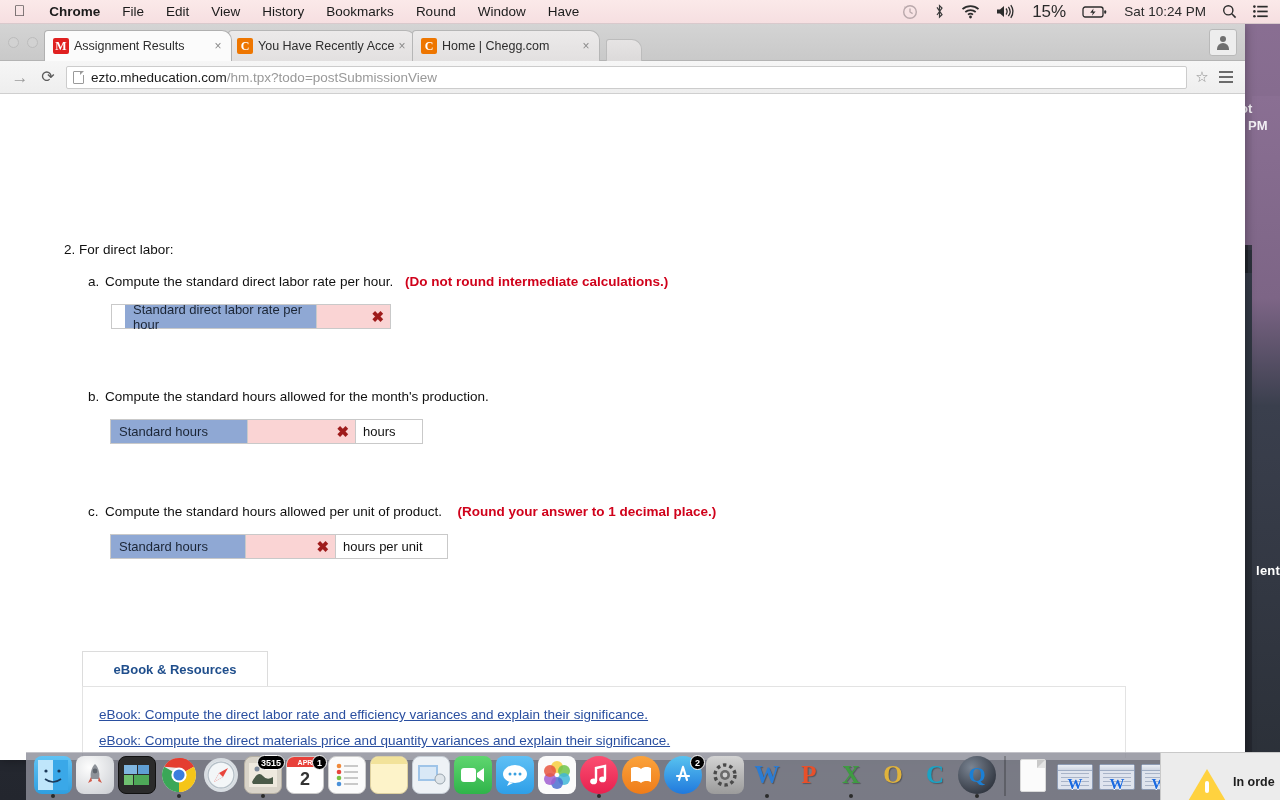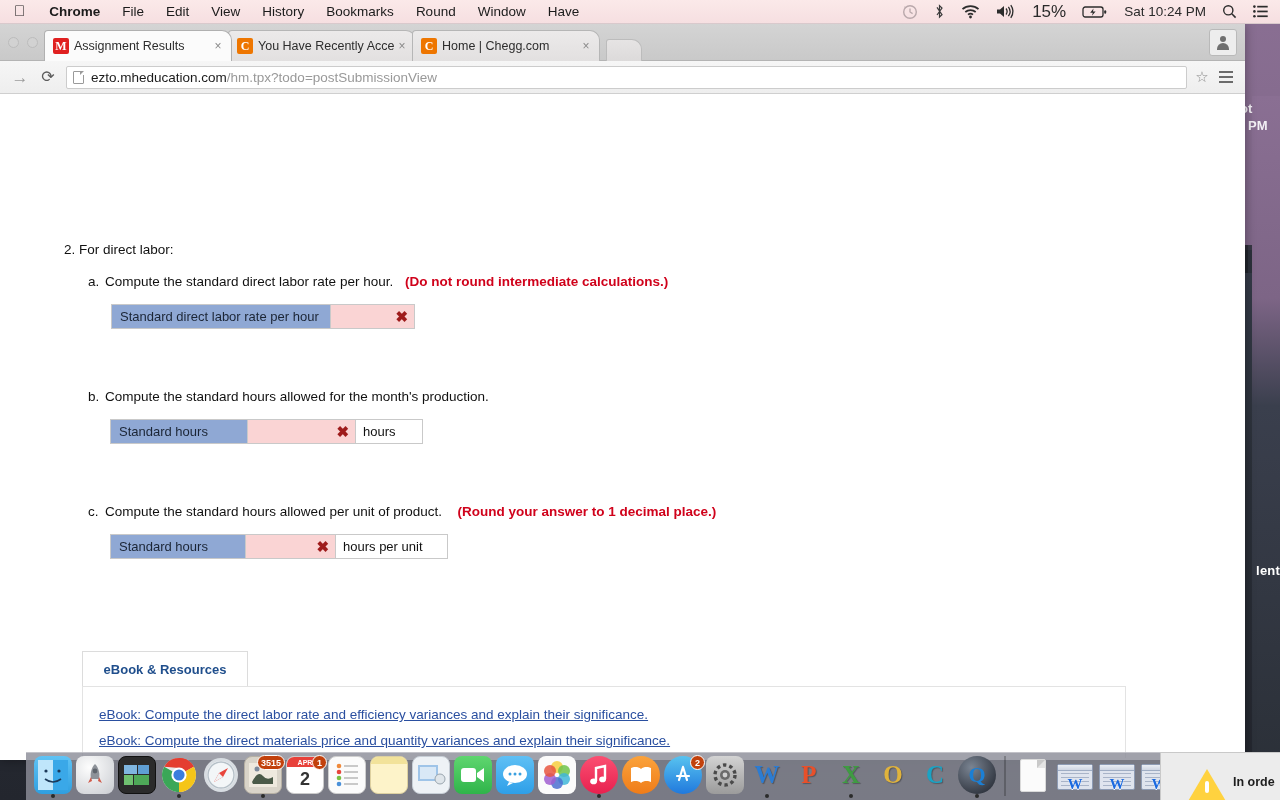--- a/index.html
+++ b/index.html
@@ -204,21 +204,21 @@
     color: #9e1b1b; font-weight: bold; font-size: 15px;
     font-family: "Liberation Sans", sans-serif;
   }
   .ans-unit {
     background: #fff; display: flex; align-items: center; padding: 0 7px;
     font-size: 13px; color: #111; border-left: 1px solid #c9c9c9;
   }
 
   
   #ebook-tab {
-    position: absolute; left: 82px; top: 557px; width: 166px; height: 36px;
+    position: absolute; left: 82px; top: 557px; width: 186px; height: 36px;
     background: #fff; border: 1px solid #dcdcdc; border-bottom: none;
     display: flex; align-items: center; justify-content: center;
     font-size: 13px; font-weight: bold; color: #1f4e8c;
   }
   #ebook-body {
     position: absolute; left: 82px; top: 592px; width: 1044px; height: 83px;
     background: #fff; border: 1px solid #e3e3e3;
   }
   .ebook-link {
     position: absolute; left: 16px; font-size: 13.5px; color: #2a4fa0;
@@ -267,21 +267,21 @@
     content: ""; position: absolute; left: 50%; bottom: 0px;
     width: 4px; height: 4px; margin-left: -2px; border-radius: 50%;
     background: #2b2b2b;
   }
   .dock-sep {
     width: 2px; height: 40px; margin: 0 6px; flex: 0 0 2px;
     background: rgba(0,0,0,.22);
   }
   .badge {
     position: absolute; top: -1px; right: -2px; min-width: 15px; height: 15px;
-    border-radius: 8px; background: #c2410c; color: #fff;
+    border-radius: 8px; background: #000000; color: #fff;
     font-size: 9px; font-weight: bold; display: flex; align-items: center;
     justify-content: center; padding: 0 3px; border: 1px solid #fff; z-index: 4;
   }
   .doc-icon {
     width: 26px; height: 33px; background: #fbfbfb; border-radius: 2px;
     border: 1px solid #dadada; position: relative;
   }
   .doc-icon::after {
     content: ""; position: absolute; right: 0; top: 0;
     border-width: 0 0 8px 8px; border-style: solid;
@@ -434,21 +434,21 @@
       </div>
   </div>
 
   <div id="page">
 
     <div class="q-num">2. For direct labor:</div>
 
     <div class="part" style="left:88px; top:180px;">
       <span class="letter">a.</span><span>Compute the standard direct labor rate per hour.</span> <span class="redhint">(Do not round intermediate calculations.)</span>
     </div>
-    <div class="ansrow" style="left:111px; top:210px; width:304px;">
+    <div class="ansrow" style="left:111px; top:210px; width:280px;padding-left:13px;">
       <div class="ans-label" style="width:229px">Standard direct labor rate per hour</div>
       <div class="ans-input" style="width:87px">
         <span class="xmark">✖</span>
       </div>
     </div>
 
     <div class="part" style="left:88px; top:295px;">
       <span class="letter">b.</span><span>Compute the standard hours allowed for the month's production.</span>
     </div>
     <div class="ansrow" style="left:110px; top:325px; width:313px;">

